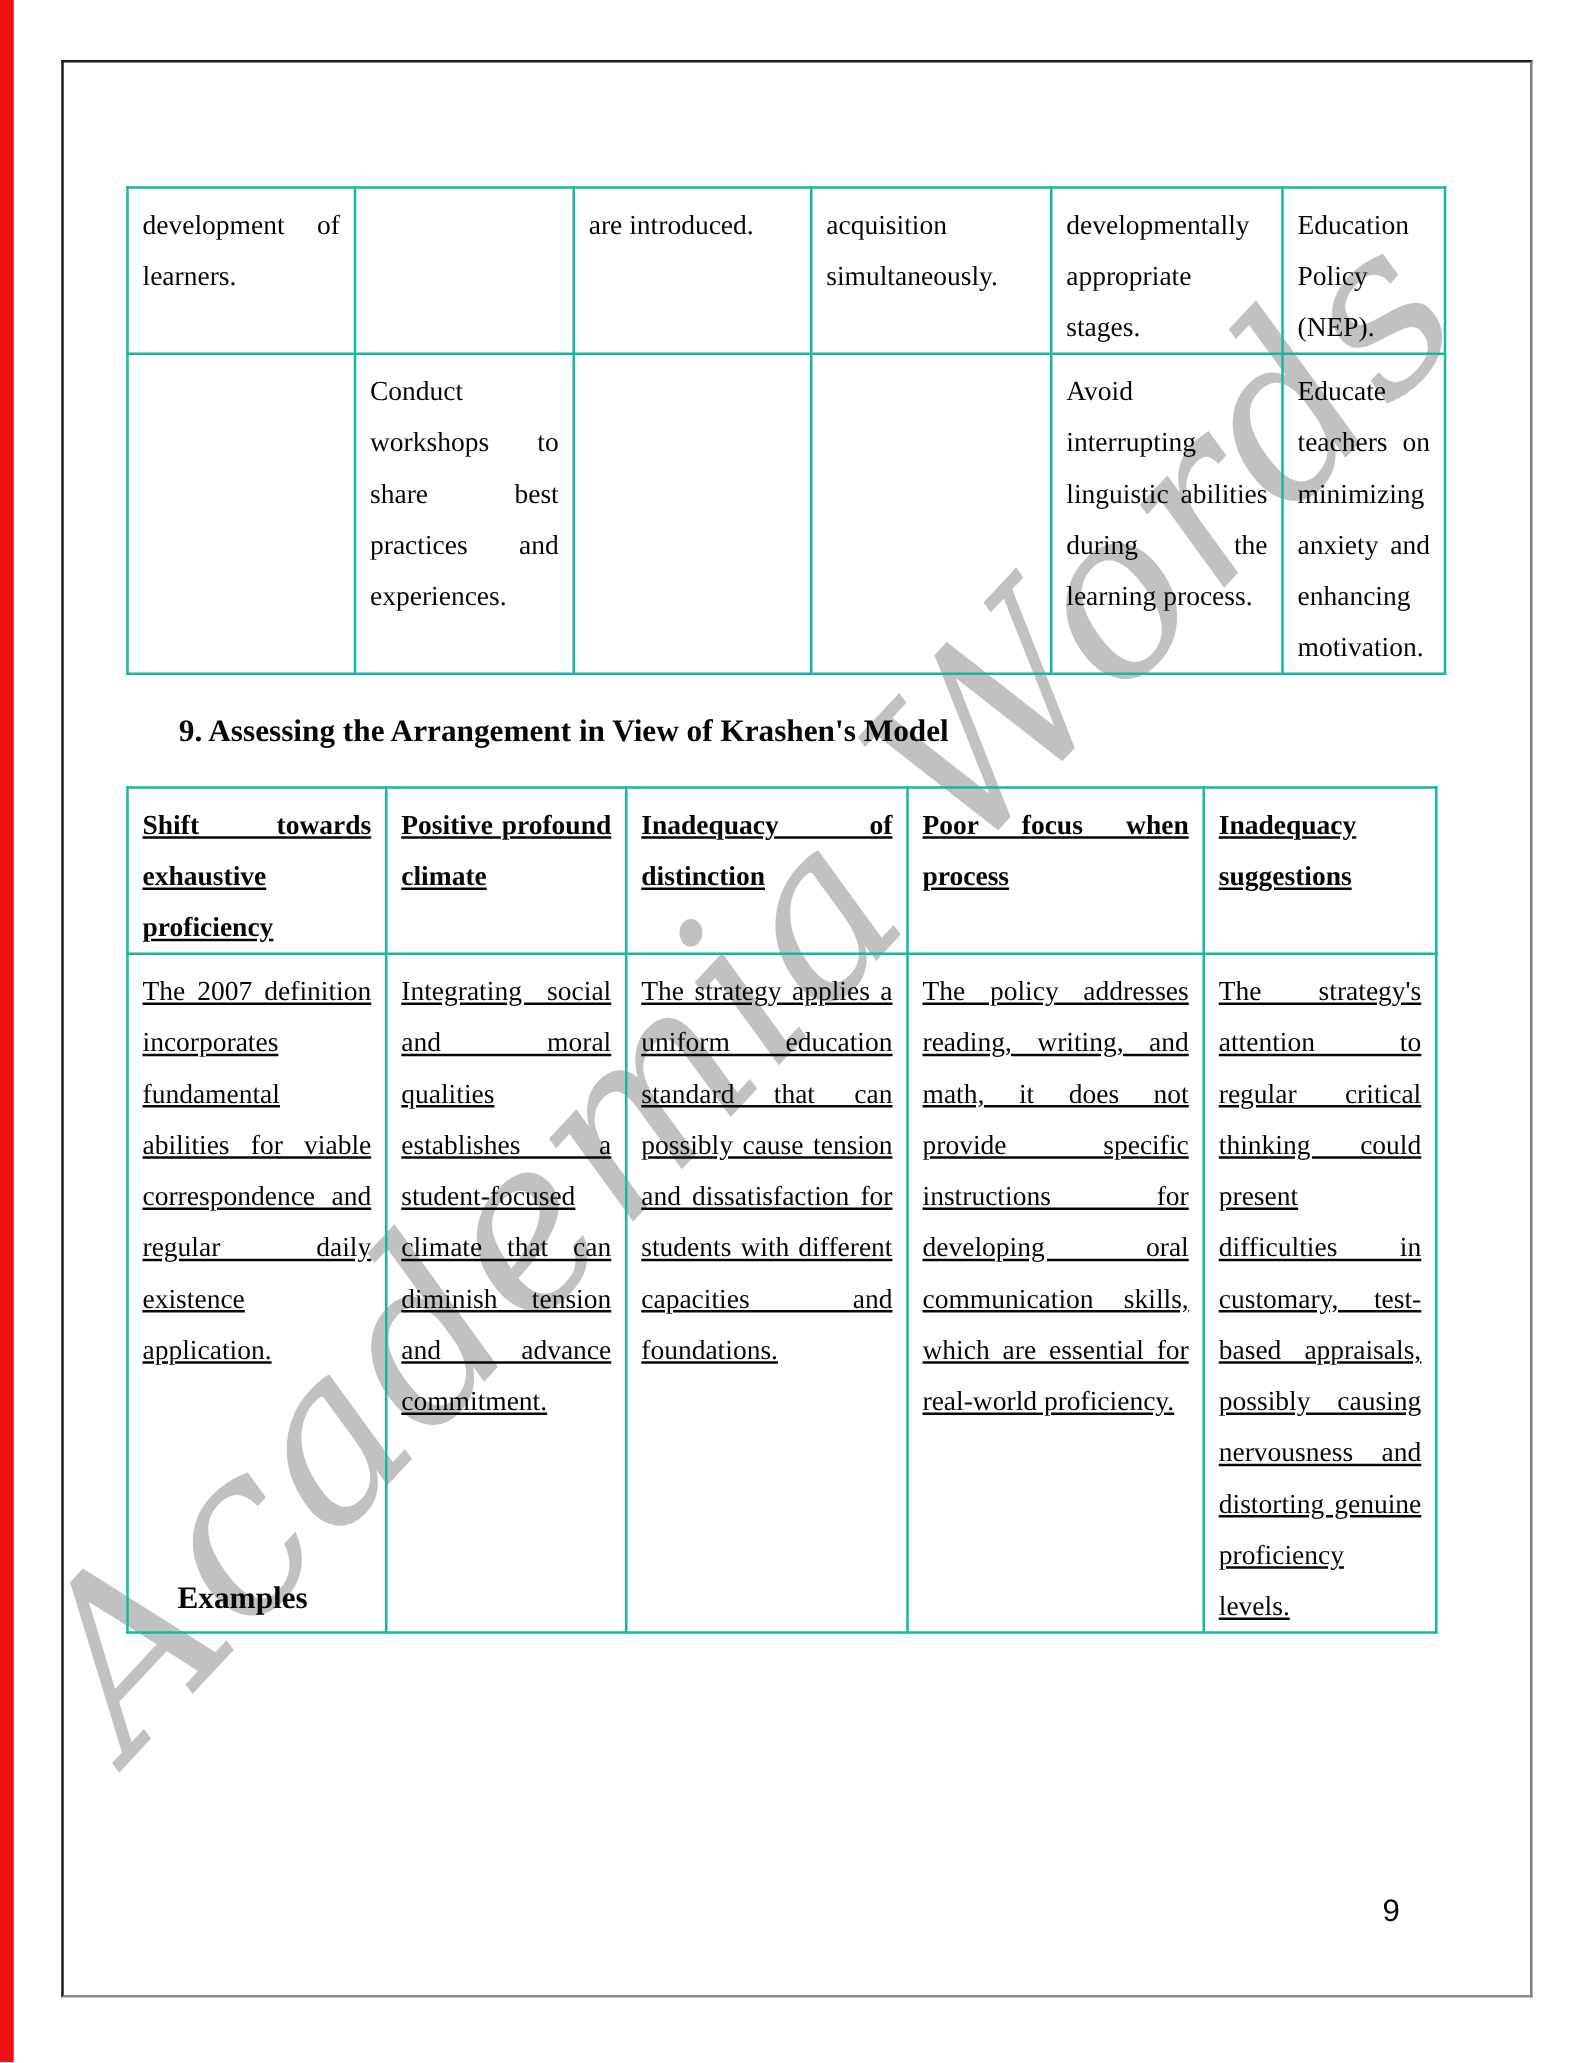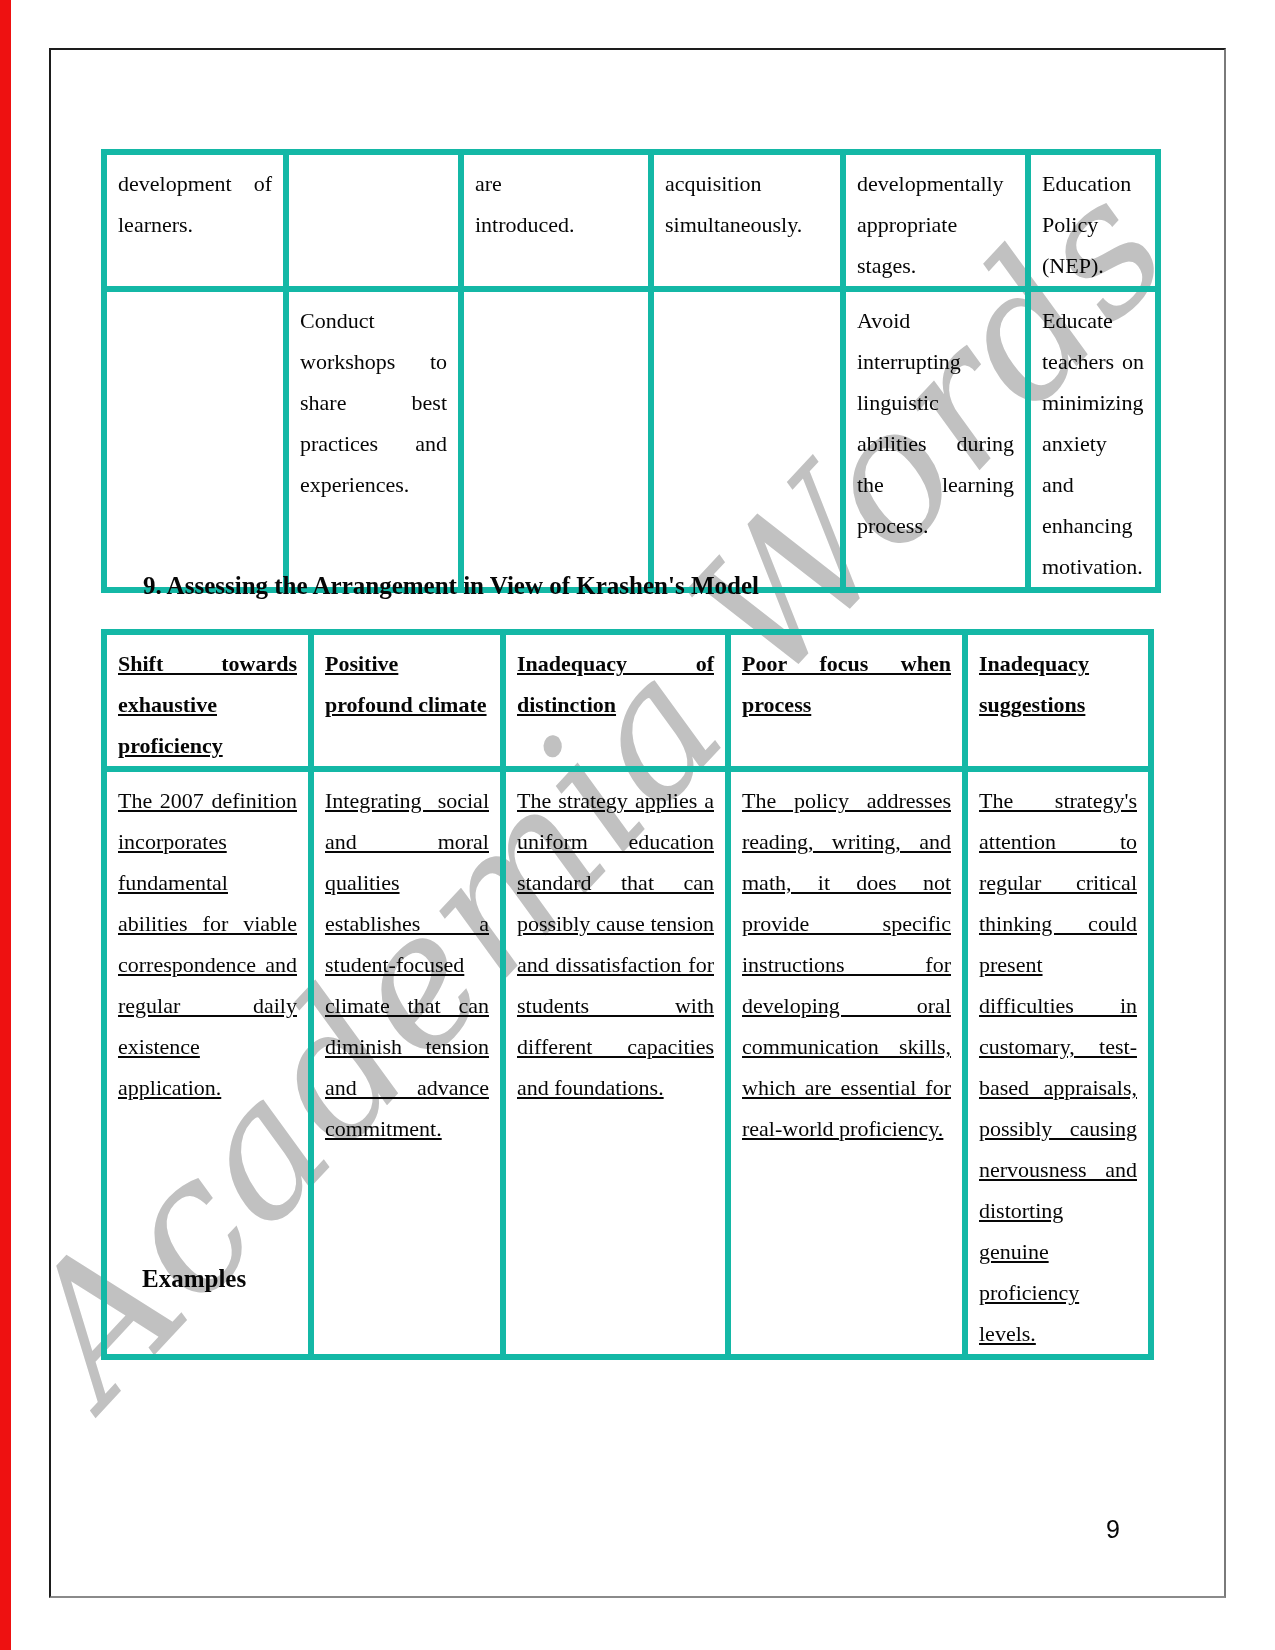--- a/index.html
+++ b/index.html
@@ -21,21 +21,21 @@
     transform:translate(-50%,-50%) rotate(-47deg);
     font-family:"DejaVu Serif",serif;font-style:italic;
     font-size:182px;color:#c1c1c1;white-space:nowrap;z-index:0;
     letter-spacing:2px;
   }
   table{
     position:absolute;border-collapse:collapse;table-layout:fixed;z-index:2;
     background:transparent;
   }
   td,th{
-    border:6px solid #14b8a6;vertical-align:top;
+    border:2px solid #14b8a6;vertical-align:top;
     padding:8px 11px 0 11px;font-size:22px;line-height:41px;
     text-align:justify;font-weight:normal;background:transparent;
     overflow:hidden;
   }
   .t1{left:101px;top:149px;width:1054px;}
   .t1 .r1{height:132px;}
   .t1 .r2{height:200px;}
   .t1 td:nth-child(3){padding-right:42px;margin-left:31px;}
   .t2{left:101px;top:629px;width:1047px;text-decoration:underline;}
   .t2 .hr{height:130px;}

